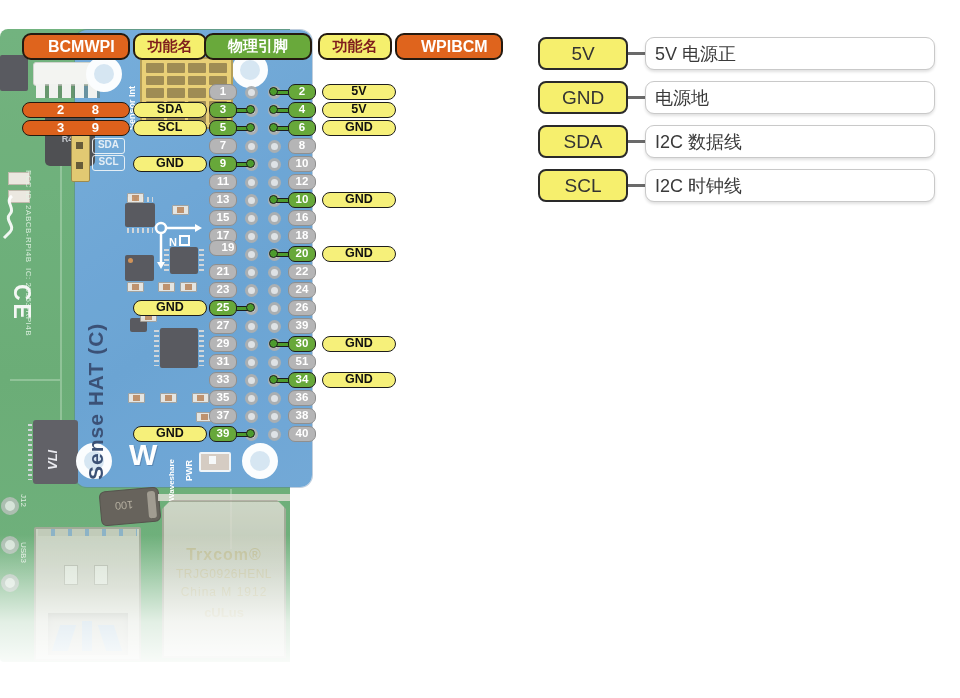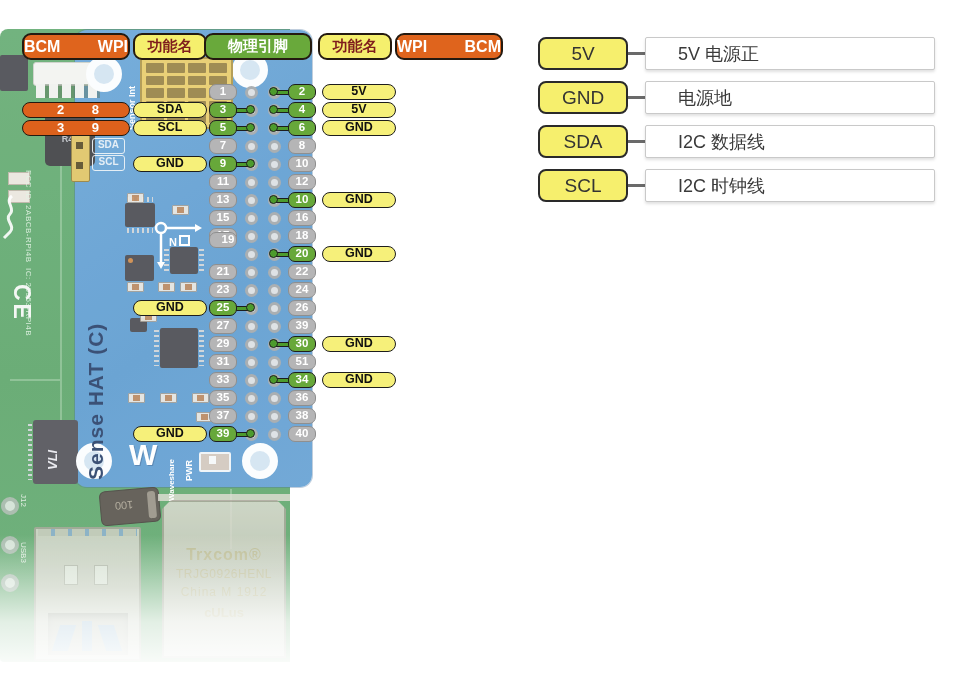--- a/index.html
+++ b/index.html
@@ -36,21 +36,21 @@
   .yellowhdr i{background:#8d7634;border-radius:1px;}
   .metal{background:linear-gradient(180deg,#dcd8cf 0%,#cbc6bb 45%,#d6d2c8 100%);
          border:2px solid #a09a8e;box-sizing:border-box;}
   .wash{left:0;top:29px;width:318px;height:633px;background:rgba(255,255,255,.16);z-index:5;}
   .fade{left:0;top:535px;width:330px;height:140px;z-index:6;
         background:linear-gradient(180deg,rgba(255,255,255,0) 0%,rgba(255,255,255,.8) 62%,#fff 100%);}
   
   .hdr{position:absolute;top:33px;height:27px;border:2px solid #241a10;border-radius:9px;
        box-sizing:border-box;display:flex;align-items:center;justify-content:center;
        font-weight:bold;z-index:10;}
-  .hdr.o{background:#df641d;color:#fff;font-size:16px;justify-content:space-between;padding:0 0;}
+  .hdr.o{background:#df641d;color:#fff;font-size:16px;justify-content:space-between;padding:0 24px;}
   .hdr.y{background:#f5ef6d;color:#7f1d1d;font-size:15px;}
   .hdr.g{background:#69a93b;color:#fff;font-size:15px;}
   .pinbox{position:absolute;width:28px;height:16px;border-radius:7px;box-sizing:border-box;
           color:#fff;font-weight:bold;font-size:11.5px;line-height:13px;text-align:center;z-index:10;}
   .pinbox.green{background:#67a83a;border:1.5px solid #1d1d1d;}
   .pinbox.gray{background:#b5b5b6;border:1.5px solid #8f8f8f;}
   .flabel{position:absolute;width:74px;height:16px;background:#f6f07a;border:1.5px solid #1d1d1d;
           border-radius:8px;box-sizing:border-box;color:#101010;font-weight:bold;font-size:12.5px;
           line-height:13px;text-align:center;z-index:10;}
   .obox{position:absolute;width:108px;height:16px;background:#dd611c;border:1.5px solid #241a10;
@@ -58,22 +58,22 @@
         line-height:13px;display:flex;justify-content:space-between;padding:0 30px 0 34px;z-index:10;}
   .stem{position:absolute;height:3px;background:#4c9b2d;border:1px solid #1d1d1d;z-index:9;}
   .dot{position:absolute;width:7px;height:7px;background:#4c9b2d;border:1.5px solid #1d1d1d;
        border-radius:50%;z-index:9;}
   
   .lbadge{position:absolute;left:538px;width:90px;height:33px;background:#f6ef6d;
           border:2px solid #2a2a2a;border-radius:8px;box-sizing:border-box;color:#333;
           font-size:19px;display:flex;align-items:center;justify-content:center;z-index:10;}
   .lline{position:absolute;left:626px;width:20px;height:3px;background:#6a6a6a;z-index:9;}
   .ldesc{position:absolute;left:645px;width:290px;height:33px;background:#fff;
-         border:1.5px solid #c9c9c9;border-radius:2px;box-sizing:border-box;color:#3a3a3a;
-         font-size:18px;display:flex;align-items:center;padding-left:32px;z-index:10;
+         border:1.5px solid #c9c9c9;border-radius:9px;box-sizing:border-box;color:#3a3a3a;
+         font-size:18px;display:flex;align-items:center;padding-left:9px;z-index:10;
          box-shadow:0 2px 3px rgba(0,0,0,.12);}
 </style>
 </head>
 <body>
 
 <div class="stage">
 
   <div class="abs pcb">
     <div class="trace" style="left:60px;top:120px;width:2px;height:300px;"></div>
     <div class="trace" style="left:10px;top:350px;width:50px;height:2px;"></div>
@@ -303,21 +303,21 @@
       </div>
       <div class="pinbox gray" style="left: 209px; top: 138px;">7</div>
       <div class="stem" style="top: 161.5px; width: 13px; left: 236px;"></div>
       <div class="dot" style="left: 246px; top: 159px;"></div>
       <div class="pinbox green" style="left: 209px; top: 156px;">9</div>
       <div class="flabel" style="left: 133px; top: 156px;">GND</div>
       <div class="pinbox gray" style="left: 209px; top: 174px;">11</div>
       <div class="pinbox gray" style="left: 209px; top: 192px;">13</div>
       <div class="pinbox gray" style="left: 209px; top: 210px;">15</div>
       <div class="pinbox gray" style="left: 209px; top: 228px;">17</div>
-      <div class="pinbox gray" style="left: 209px; top: 232px; padding-left: 10px;">19</div>
+      <div class="pinbox gray" style="left: 209px; top: 240px; padding-left: 10px;">19</div>
       <div class="pinbox gray" style="left: 209px; top: 264px;">21</div>
       <div class="pinbox gray" style="left: 209px; top: 282px;">23</div>
       <div class="stem" style="top: 305.5px; width: 13px; left: 236px;"></div>
       <div class="dot" style="left: 246px; top: 303px;"></div>
       <div class="pinbox green" style="left: 209px; top: 300px;">25</div>
       <div class="flabel" style="left: 133px; top: 300px;">GND</div>
       <div class="pinbox gray" style="left: 209px; top: 318px;">27</div>
       <div class="pinbox gray" style="left: 209px; top: 336px;">29</div>
       <div class="pinbox gray" style="left: 209px; top: 354px;">31</div>
       <div class="pinbox gray" style="left: 209px; top: 372px;">33</div>

